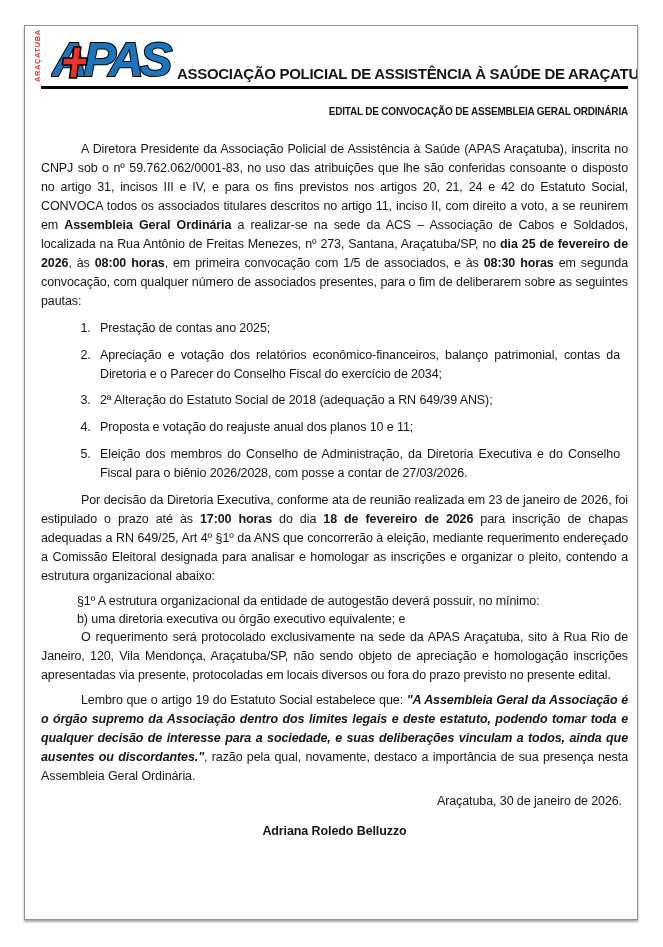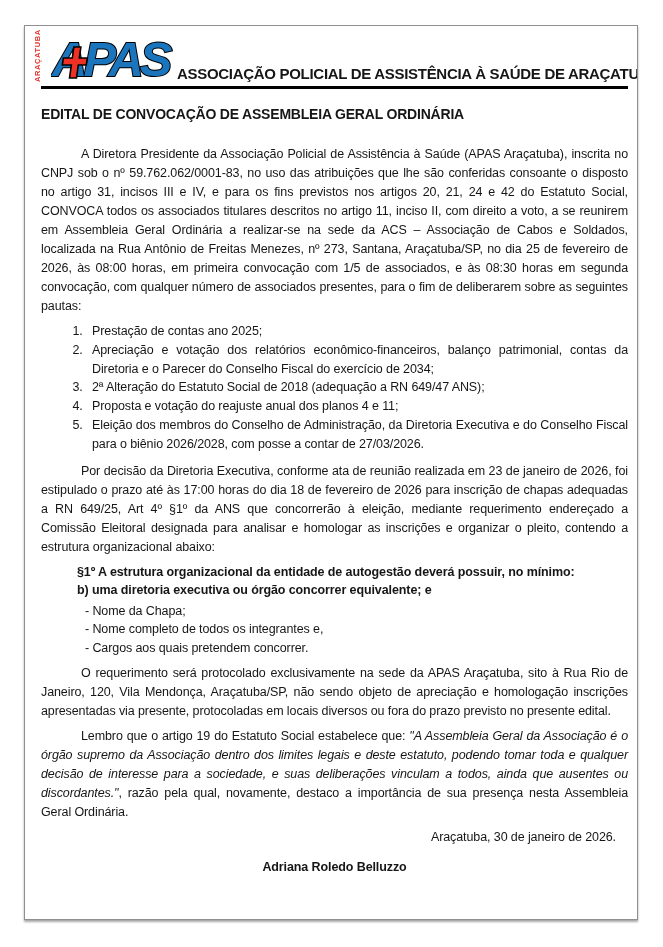--- a/index.html
+++ b/index.html
@@ -26,37 +26,37 @@
   }
   .logo-svg{position:absolute;left:10px;top:-2px;}
   .logo-cross{position:absolute;left:20px;top:15px;}
   .assoc{
     font-weight:bold;font-size:15px;letter-spacing:-0.3px;
     white-space:nowrap;padding-bottom:3px;flex:1;text-align:right;
   }
   .rule{height:3px;background:#000;margin:1px 0 0;}
   
   .title{
-    text-align:left;font-size:14px;font-weight:bold;letter-spacing:-0.2px;
+    text-align:right;font-size:10px;font-weight:bold;letter-spacing:-0.2px;
     margin:17px 0 23px;
   }
   
   .para{margin:0 0 6px;text-align:justify;line-height:19px;}
   .ind{text-indent:40px;}
-  .b{font-weight:normal;}
+  .b{font-weight:bold;}
   .i{font-style:italic;}
   ol.agenda{margin:1px 0 8px;padding-left:45px;}
   ol.agenda li{
-    text-align:justify;line-height:18.8px;padding-left:6px;margin:0;
+    text-align:justify;line-height:18.8px;padding-left:6px;margin:8px;
   }
-  .structure{margin:0 0 0 36px;font-weight:bold;}
+  .structure{margin:0 0 0 36px;font-weight:normal;}
   .structure p{margin:0;text-align:justify;line-height:18px;}
   .dashes{margin:3px 0 6px 44px;}
   .dashes p{margin:0;line-height:18.8px;}
-  .dateline{text-align:right;margin:1px 12px 12px;line-height:19px;}
+  .dateline{text-align:right;margin:1px 6px 12px;line-height:19px;}
   .signature{text-align:center;font-weight:bold;margin-top:12px;}
   .signature p{margin:0;line-height:17px;}
 </style>
 </head>
 <body>
 
 <div class="page">
 
   <div class="header">
     <div class="logo">
@@ -72,37 +72,32 @@
   </div>
   <div class="rule"></div>
 
   <h1 class="title">EDITAL DE CONVOCAÇÃO DE ASSEMBLEIA GERAL ORDINÁRIA</h1>
 
   <p class="para ind"><span>A Diretora Presidente da Associação Policial de Assistência à Saúde (APAS Araçatuba), inscrita no CNPJ sob o nº 59.762.062/0001-83, no uso das atribuições que lhe são conferidas consoante o disposto no artigo 31, incisos III e IV, e para os fins previstos nos artigos 20, 21, 24 e 42 do Estatuto Social, CONVOCA todos os associados titulares descritos no artigo 11, inciso II, com direito a voto, a se reunirem em </span><span class="b">Assembleia Geral Ordinária</span><span> a realizar-se na sede da ACS – Associação de Cabos e Soldados, localizada na Rua Antônio de Freitas Menezes, nº 273, Santana, Araçatuba/SP, no </span><span class="b">dia 25 de fevereiro de 2026</span><span>, às </span><span class="b">08:00 horas</span><span>, em primeira convocação com 1/5 de associados, e às </span><span class="b">08:30 horas</span><span> em segunda convocação, com qualquer número de associados presentes, para o fim de deliberarem sobre as seguintes pautas:</span></p>
 
   <ol class="agenda">
     <li>Prestação de contas ano 2025;</li>
     <li>Apreciação e votação dos relatórios econômico-financeiros, balanço patrimonial, contas da Diretoria e o Parecer do Conselho Fiscal do exercício de 2034;</li>
-    <li>2ª Alteração do Estatuto Social de 2018 (adequação a RN 649/47 ANS);</li>
-    <li>Proposta e votação do reajuste anual dos planos 4 e 11;</li>
+    <li>2ª Alteração do Estatuto Social de 2018 (adequação a RN 649/39 ANS);</li>
+    <li>Proposta e votação do reajuste anual dos planos 10 e 11;</li>
     <li>Eleição dos membros do Conselho de Administração, da Diretoria Executiva e do Conselho Fiscal para o biênio 2026/2028, com posse a contar de 27/03/2026.</li>
   </ol>
 
   <p class="para ind"><span>Por decisão da Diretoria Executiva, conforme ata de reunião realizada em 23 de janeiro de 2026, foi estipulado o prazo até às </span><span class="b">17:00 horas</span><span> do dia </span><span class="b">18 de fevereiro de 2026</span><span> para inscrição de chapas adequadas a RN 649/25, Art 4º §1º da ANS que concorrerão à eleição, mediante requerimento endereçado a Comissão Eleitoral designada para analisar e homologar as inscrições e organizar o pleito, contendo a estrutura organizacional abaixo:</span></p>
 
   <div class="structure">
     <p>§1º A estrutura organizacional da entidade de autogestão deverá possuir, no mínimo:</p>
-    <p>b) uma diretoria executiva ou órgão concorrer equivalente; e</p>
+    <p>b) uma diretoria executiva ou órgão executivo equivalente; e</p>
   </div>
 
-  <div class="dashes">
-    <p>- Nome da Chapa;</p>
-    <p>- Nome completo de todos os integrantes e,</p>
-    <p>- Cargos aos quais pretendem concorrer.</p>
-  </div>
 
   <p class="para ind">O requerimento será protocolado exclusivamente na sede da APAS Araçatuba, sito à Rua Rio de Janeiro, 120, Vila Mendonça, Araçatuba/SP, não sendo objeto de apreciação e homologação inscrições apresentadas via presente, protocoladas em locais diversos ou fora do prazo previsto no presente edital.</p>
 
   <p class="para ind"><span>Lembro que o artigo 19 do Estatuto Social estabelece que: </span><span class="b i">"A Assembleia Geral da Associação é o órgão supremo da Associação dentro dos limites legais e deste estatuto, podendo tomar toda e qualquer decisão de interesse para a sociedade, e suas deliberações vinculam a todos, ainda que ausentes ou discordantes."</span><span>, razão pela qual, novamente, destaco a importância de sua presença nesta Assembleia Geral Ordinária.</span></p>
 
   <p class="dateline">Araçatuba, 30 de janeiro de 2026.</p>
 
   <div class="signature">
     <p>Adriana Roledo Belluzzo</p>
 

